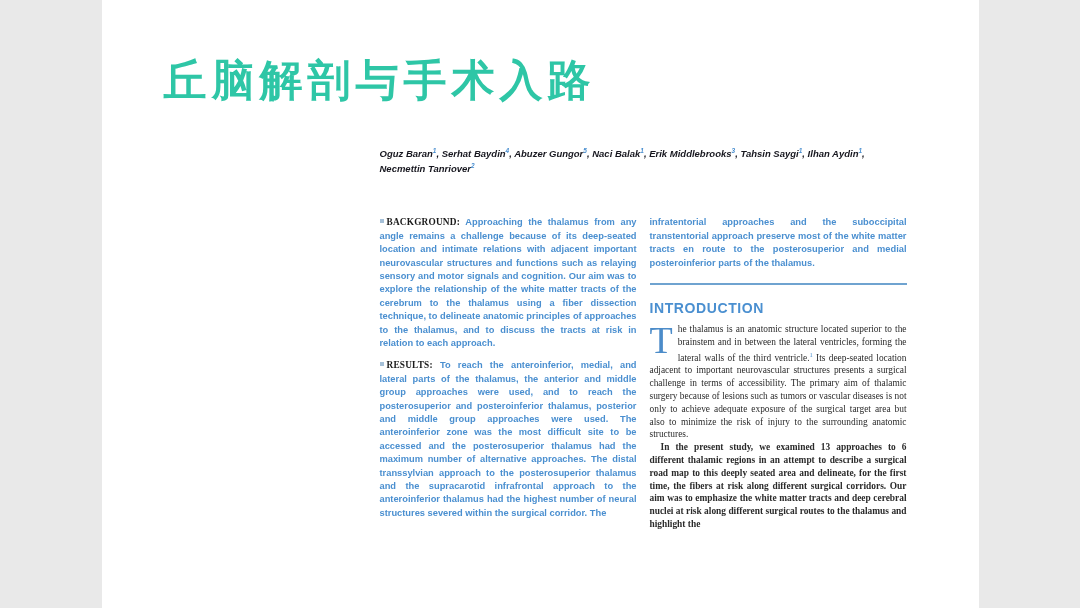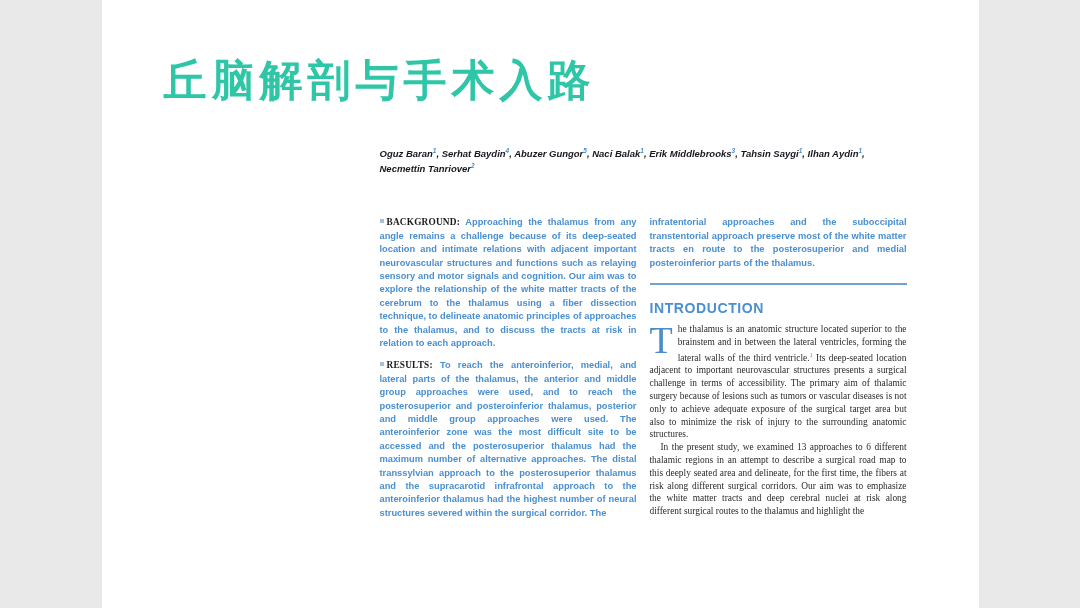--- a/index.html
+++ b/index.html
@@ -114,21 +114,21 @@
     color: #4a8fd0;
   }
   .dropcap {
     float: left;
     font-family: "Liberation Serif", serif;
     font-size: 38px;
     line-height: 31px;
     color: #4c8cc9;
     padding: 2px 5px 0 0;
   }
-  .intro-p2 { text-indent: 11px; }
+  .intro-p2 { text-indent: 11px; font-weight: bold; }
 </style>
 </head>
 <body>
 
 <div class="slide">
 
   <h1 class="slide-title">丘脑解剖与手术入路</h1>
 
   <div class="paper">
 

